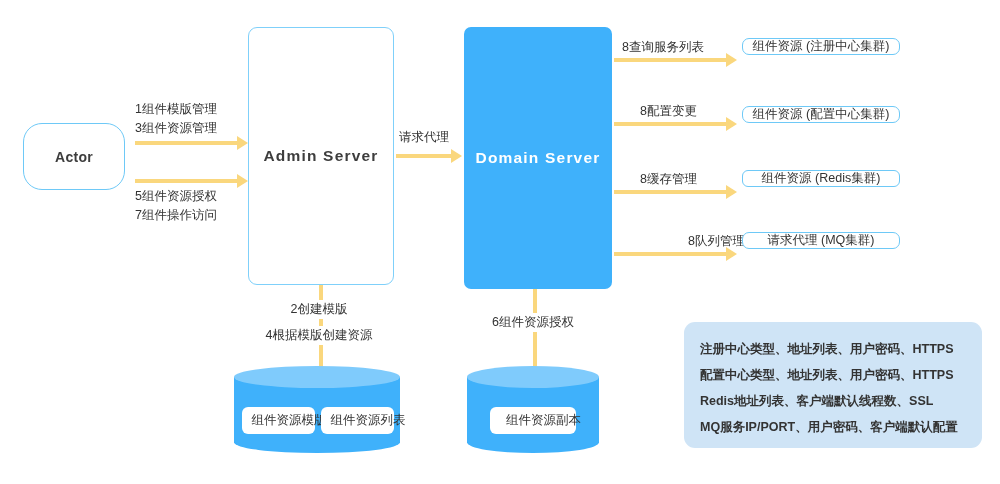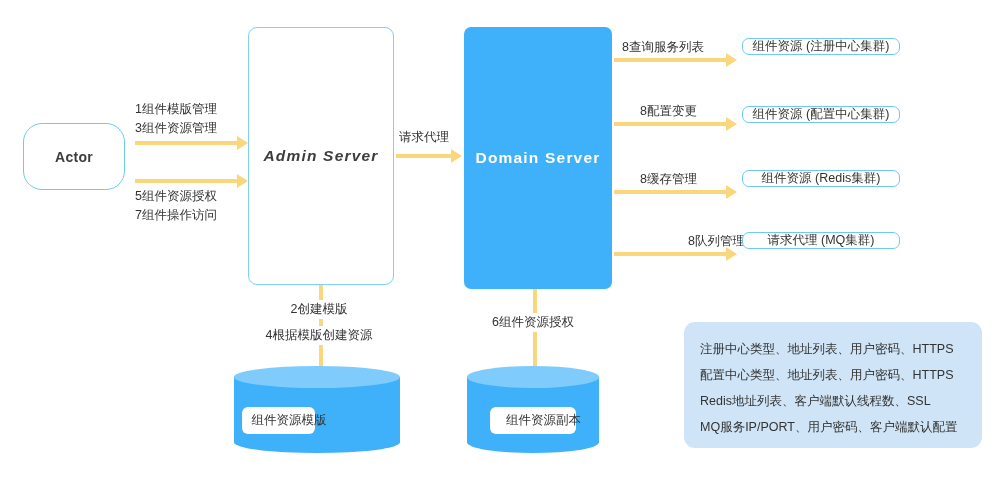--- a/index.html
+++ b/index.html
@@ -17,21 +17,21 @@
     background:#ffffff;border:1.6px solid #6EC9F7;border-radius:19px;
     display:flex;align-items:center;justify-content:center;
   }
   .actor-label{font-size:14px;font-weight:bold;color:#3d3d3d;letter-spacing:.3px;}
 
   .admin-box{
     left:248px;top:27px;width:146px;height:258px;
     background:#ffffff;border:1.6px solid #7FD0FA;border-radius:9px;
     display:flex;align-items:center;justify-content:center;
   }
-  .admin-label{font-size:15.5px;font-weight:bold;color:#3d3d3d;letter-spacing:1.2px;font-style:italic;}
+  .admin-label{font-size:15.5px;font-weight:bold;color:#3d3d3d;letter-spacing:1.2px;}
 
   .domain-box{
     left:464px;top:27px;width:148px;height:262px;
     background:#3FB1FB;border-radius:7px;
     display:flex;align-items:center;justify-content:center;
   }
   .domain-label{font-size:15.5px;font-weight:bold;color:#ffffff;letter-spacing:1.2px;}
 
   
   .res-box{
@@ -68,20 +68,21 @@
     background:#ffffff;border-radius:6px;height:27px;
     display:flex;align-items:center;justify-content:center;
     font-size:12.5px;color:#333333;white-space:nowrap;padding-left:21px;
   }
 
   
   .info-panel{
     left:684px;top:322px;width:298px;height:126px;
     background:#CFE4F6;border-radius:11px;
     padding:14px 16px 16px 16px;
+    font-weight:bold;
   }
   .info-line{
     font-size:12.5px;color:#333333;line-height:26px;white-space:nowrap;
   }
 </style>
 </head>
 <body>
 
 <div class="stage">
 
@@ -115,38 +116,39 @@
   </div>
 
   <div class="abs arrow-label" style="left:640px;top:102px;">8配置变更</div>
   <div class="abs h-arrow" style="left:614px;top:122px;width:113px;"></div>
   <div class="abs res-box" style="top:106px;">
     <span class="res-label">组件资源 (配置中心集群)</span>
   </div>
 
   <div class="abs arrow-label" style="left:640px;top:170px;">8缓存管理</div>
   <div class="abs h-arrow" style="left:614px;top:190px;width:113px;"></div>
-  <div class="abs res-box" style="top:170px;">
+  <div class="abs res-box" style="top:170px;border-radius:6px;">
     <span class="res-label">组件资源 (Redis集群)</span>
   </div>
 
   <div class="abs arrow-label" style="left:640px;top:232px;margin-left:48px;">8队列管理</div>
   <div class="abs h-arrow" style="left:614px;top:252px;width:113px;"></div>
   <div class="abs res-box" style="top:232px;">
     <span class="res-label">请求代理 (MQ集群)</span>
   </div>
 
   <div class="abs v-arrow" style="left:319px;top:285px;height:83px;"></div>
   <div class="abs arrow-label center" style="left:219px;top:300px;width:200px;background:#fff;">2创建模版</div>
   <div class="abs arrow-label center" style="left:219px;top:326px;width:200px;background:#fff;">4根据模版创建资源</div>
 
   <div class="abs cyl" style="left:234px;top:366px;width:166px;height:87px;">
     <div class="abs cyl-body" style="left:0;top:11px;width:166px;height:76px;"></div>
     <div class="abs cyl-top" style="left:0;top:0;width:166px;height:22px;"></div>
     <div class="abs chip" style="left:8px;top:41px;width:73px;">组件资源模版</div>
+    <div class="abs chip" style="left:87px;top:41px;width:73px;">组件资源列表</div>
   </div>
 
   <div class="abs v-arrow" style="left:533px;top:289px;height:79px;"></div>
   <div class="abs arrow-label center" style="left:453px;top:313px;width:160px;background:#fff;">6组件资源授权</div>
 
   <div class="abs cyl" style="left:467px;top:366px;width:132px;height:87px;">
     <div class="abs cyl-body" style="left:0;top:11px;width:132px;height:76px;"></div>
     <div class="abs cyl-top" style="left:0;top:0;width:132px;height:22px;"></div>
     <div class="abs chip" style="left:23px;top:41px;width:86px;">组件资源副本</div>
   </div>

